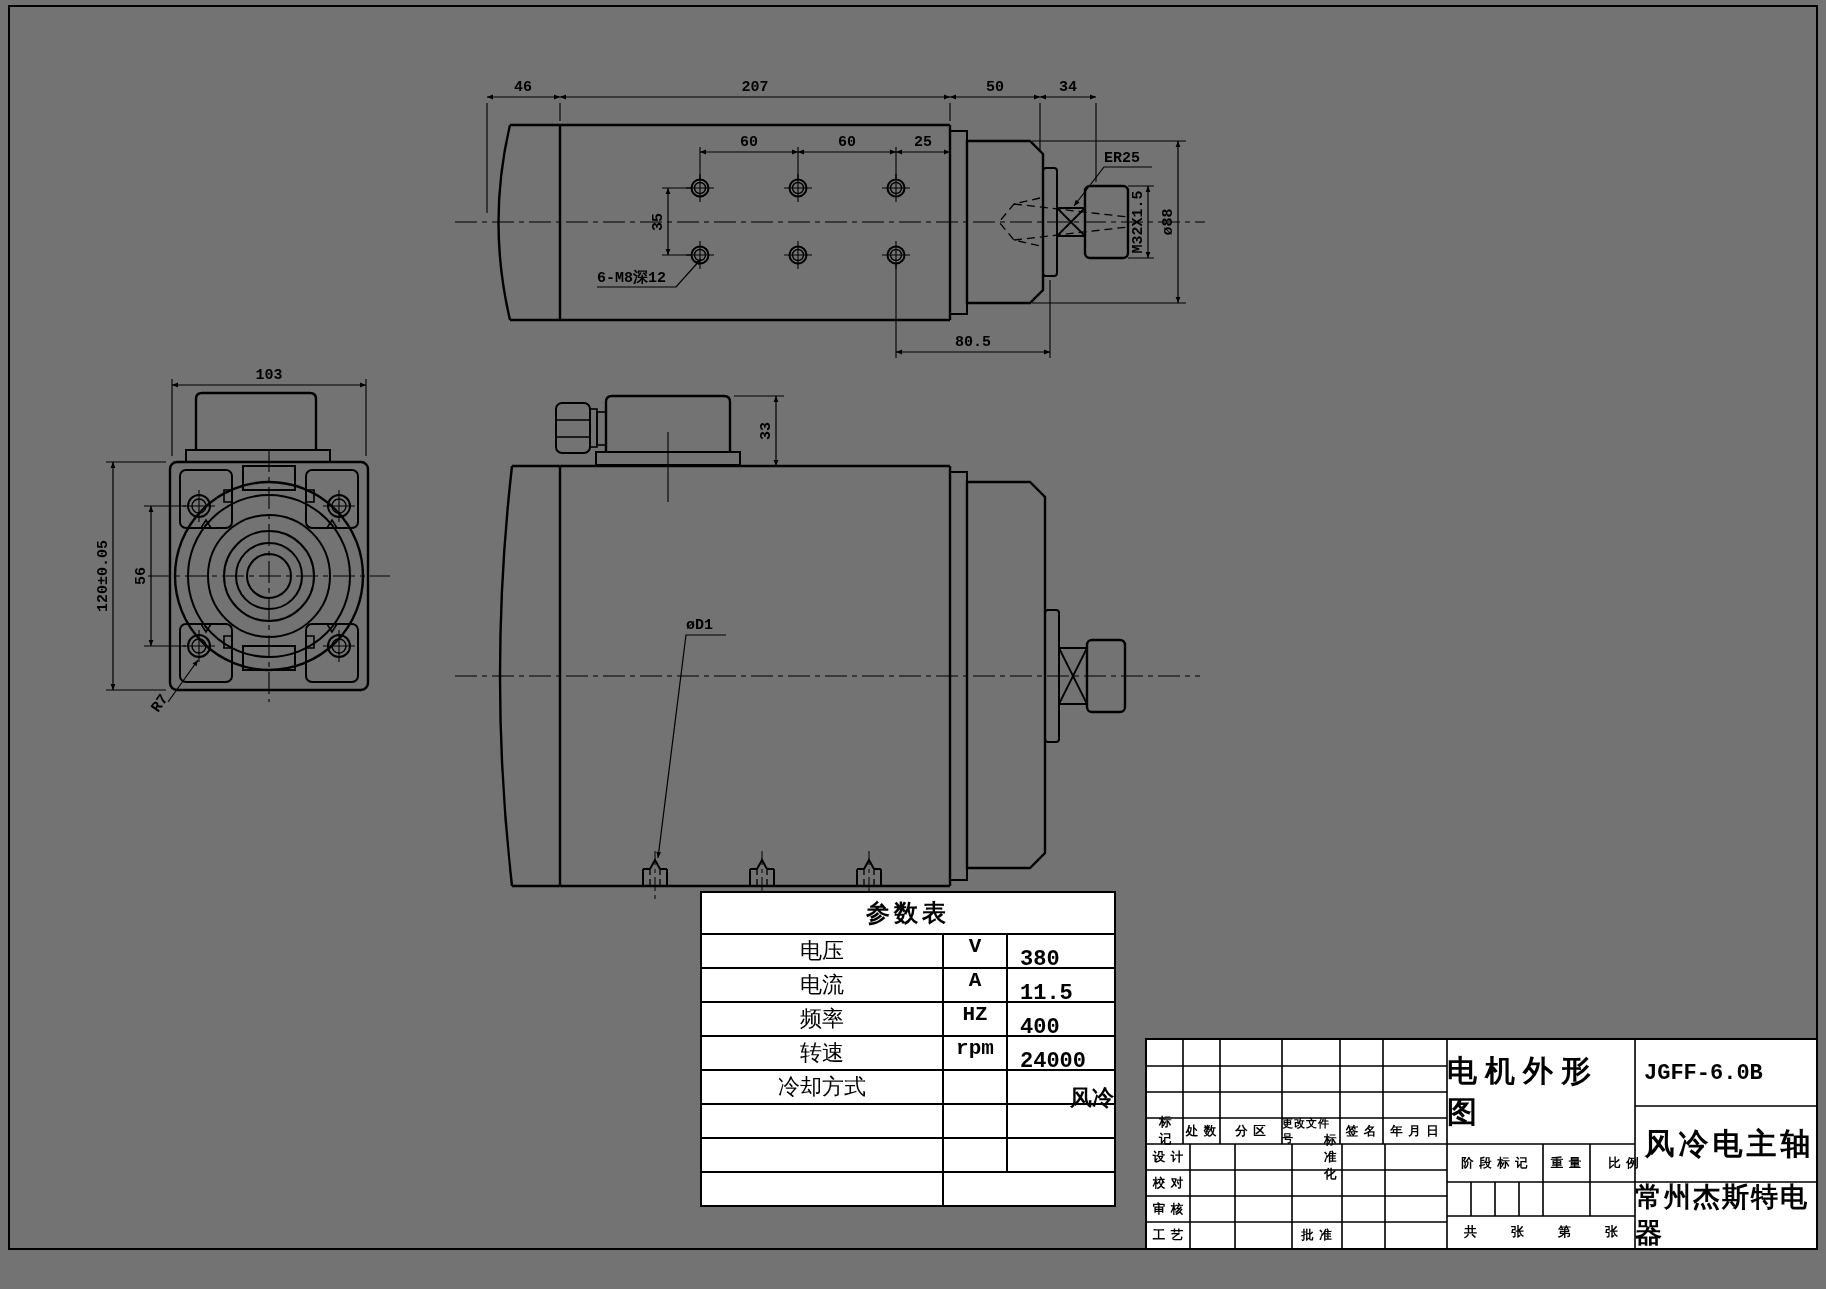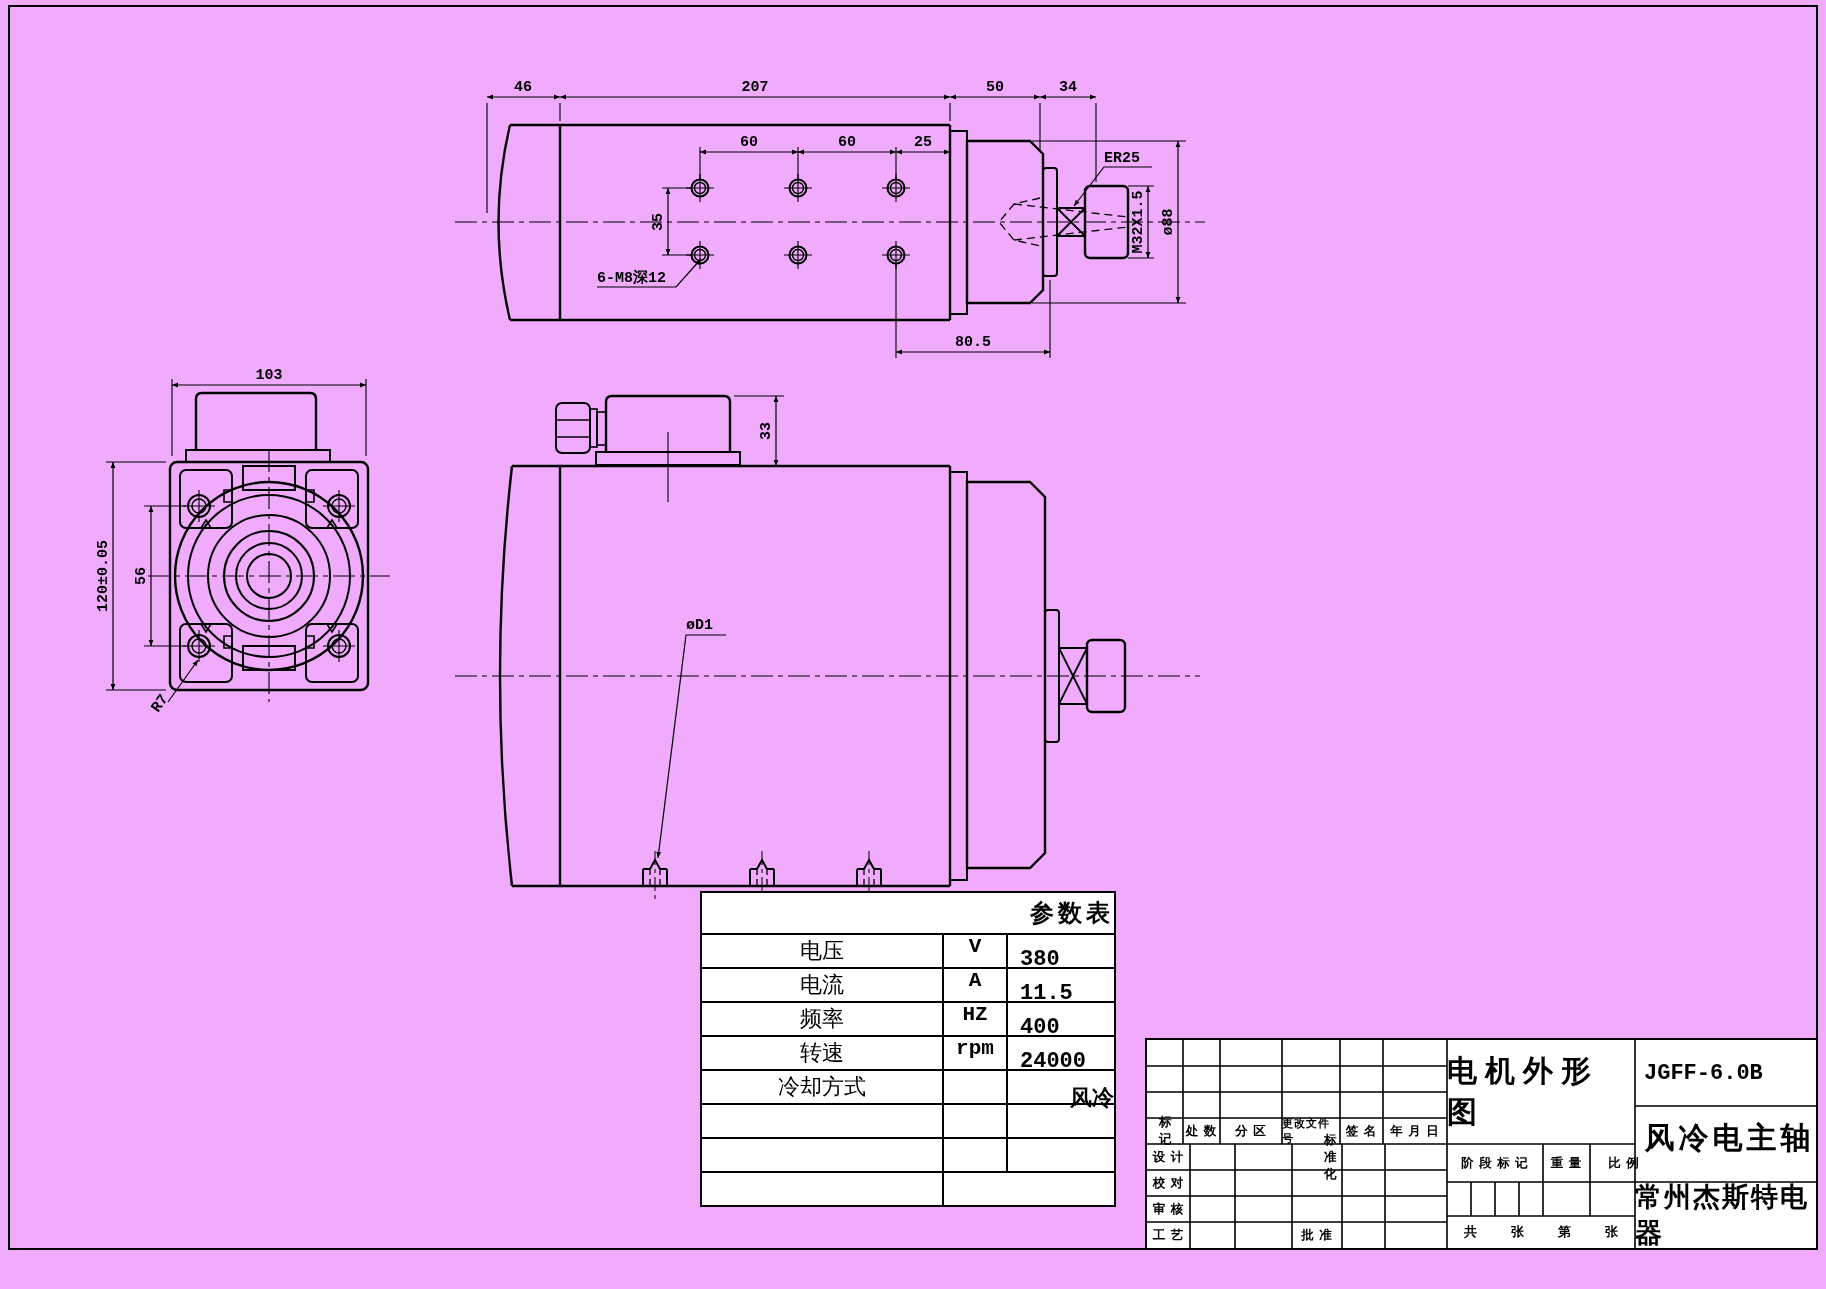--- a/index.html
+++ b/index.html
@@ -1,24 +1,24 @@
 <!DOCTYPE html>
 <html><head>
 <meta charset="utf-8">
 <style>
   html,body{margin:0;padding:0;background:#e8e8e8;}
-  .page{position:relative;width:1826px;height:1289px;background:#f0abfc;overflow:hidden;
+  .page{position:relative;width:1826px;height:1289px;background:#737373;overflow:hidden;
         font-family:"Liberation Sans", sans-serif;color:#000;}
   .frame{position:absolute;left:8px;top:5px;width:1806px;height:1241px;border:2px solid #000;}
   svg text{fill:#000;}
   .dimtxt{font:bold 15px "Liberation Mono", monospace;}
   .dimtxtcn{font:bold 15px "Liberation Mono", "Liberation Sans", monospace;}
   
   .ptable{position:absolute;left:700px;top:891px;width:416px;border:2px solid #000;background:#fff;box-sizing:border-box;}
-  .pt-title{height:40px;line-height:40px;text-align:right;font-size:24px;font-weight:bold;letter-spacing:4px;}
+  .pt-title{height:40px;line-height:40px;text-align:center;font-size:24px;font-weight:bold;letter-spacing:4px;}
   .pt-row{display:flex;border-top:2px solid #000;height:34px;box-sizing:border-box;}
   .pt-c1{width:242px;border-right:2px solid #000;text-align:center;line-height:32px;font-size:22px;box-sizing:border-box;}
   .pt-c2{width:64px;border-right:2px solid #000;text-align:center;line-height:32px;
          font:bold 21px "Liberation Mono", monospace;box-sizing:border-box;}
   .pt-c3{flex:1;padding-left:12px;line-height:32px;font:bold 22px "Liberation Mono","Liberation Sans",monospace;box-sizing:border-box;margin-top:12px;}
   .pt-merge{flex:1;line-height:32px;font-size:22px;box-sizing:border-box;}
   
   .tblock{position:absolute;left:1145px;top:1038px;width:669px;height:208px;border:2px solid #000;background:#fff;}
   .tb-abs{position:absolute;box-sizing:border-box;display:flex;align-items:center;justify-content:center;}
   .tb-small{font-size:12.5px;font-weight:bold;letter-spacing:1px;}
@@ -292,16 +292,16 @@
     <div class="tb-abs tb-small" style="left:396px;top:104px;width:47px;height:38px;">重 量</div>
     <div class="tb-abs tb-small" style="left:443px;top:104px;width:68px;height:38px;border-radius:12px;">比 例</div>
     <div class="tb-abs tb-sheet" style="left:300px;top:176px;width:188px;height:32px;">
       <span>共</span>
       <span>张</span>
       <span>第</span>
       <span>张</span>
     </div>
 
     <div class="tb-abs tb-model" style="left:488px;top:0;width:181px;height:66px;">JGFF-6.0B</div>
-    <div class="tb-abs tb-prod" style="left:488px;top:60px;width:189px;height:76px;">风冷电主轴</div>
+    <div class="tb-abs tb-prod" style="left:488px;top:66px;width:189px;height:76px;">风冷电主轴</div>
     <div class="tb-abs tb-comp" style="left:488px;top:142px;width:181px;height:66px;">常州杰斯特电器</div>
   </div>
 </div>
 
 </body></html>

